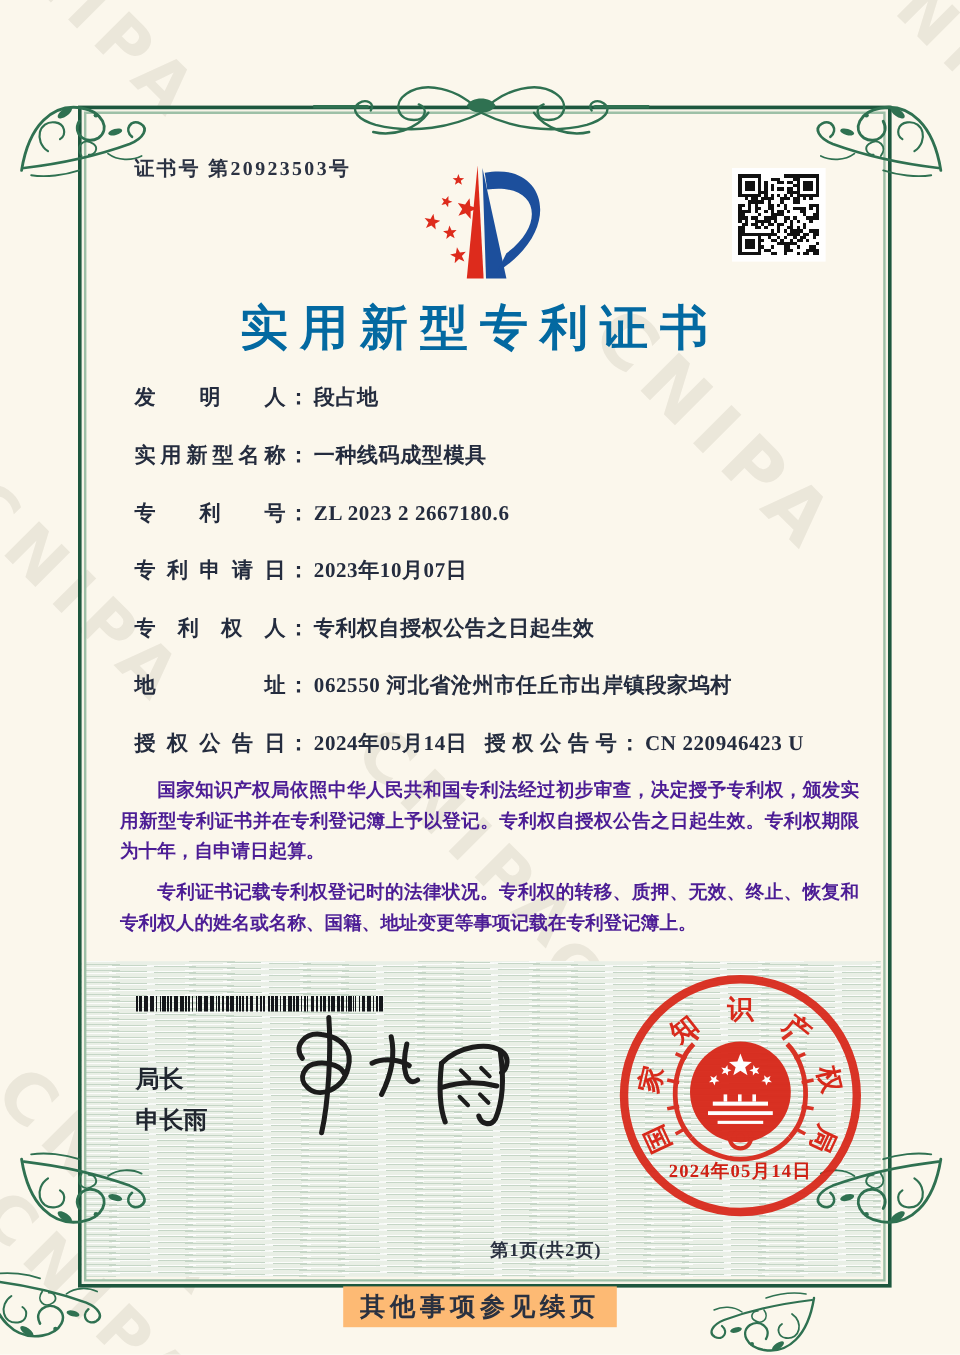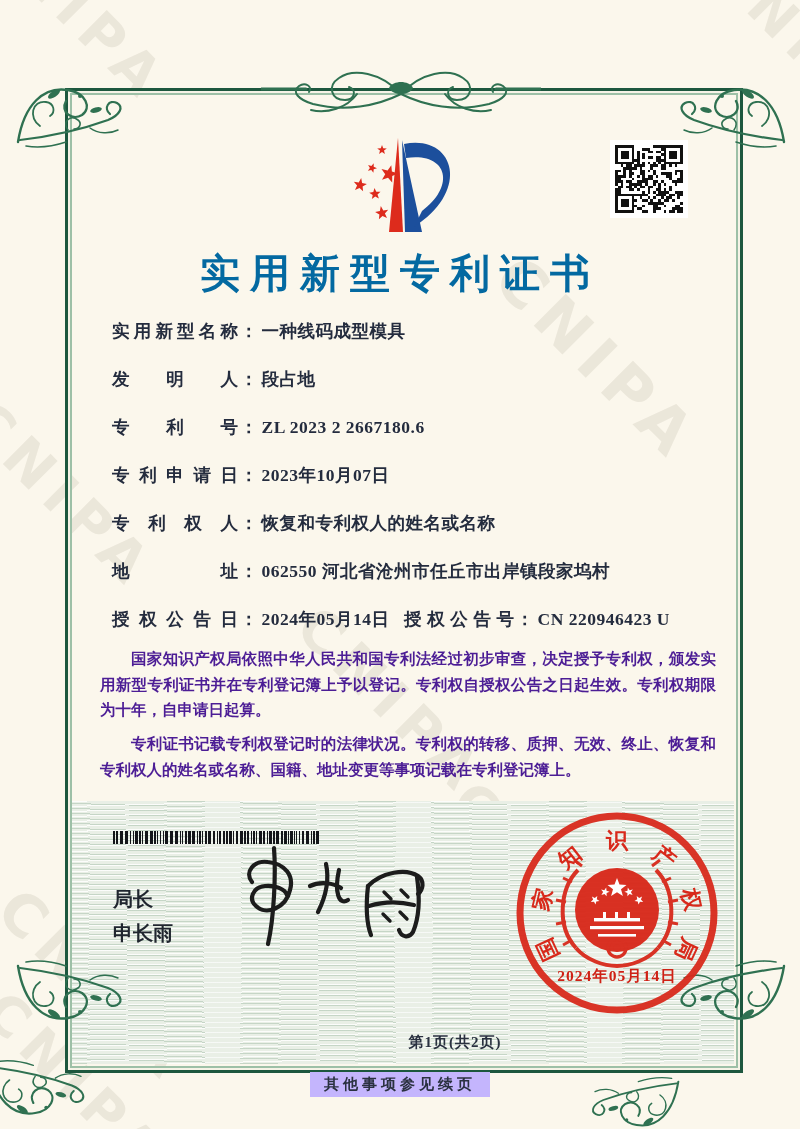--- a/index.html
+++ b/index.html
@@ -48,22 +48,22 @@
 
   .seal{left:508px;top:808px;width:218px;height:218px;}
   .seal-org-char{position:absolute;left:50%;top:50%;width:26px;height:26px;margin:-13px 0 0 -13px;
                  text-align:center;font-size:22px;font-weight:700;color:#d8291b;line-height:26px;}
   .seal-date{position:absolute;left:0;top:158px;width:100%;text-align:center;
              font-size:15.5px;font-weight:700;color:#cf2115;letter-spacing:1px;}
 
   .page-info{left:65px;top:1033px;width:780px;text-align:center;font-size:15px;
              font-weight:700;color:#2a3140;letter-spacing:1px;}
   .continuation{left:0;top:1072px;width:100%;text-align:center;}
-  .continuation span{display:inline-block;background:#c4b5fd;padding:3px 14px;
-                     font-size:15px;font-weight:700;letter-spacing:4px;color:#2a3140;}
+  .continuation span{display:inline-block;background:#fdba74;padding:3px 14px;
+                     font-size:21px;font-weight:700;letter-spacing:4px;color:#2a3140;}
 
   .green-stroke{stroke:#2f7151;fill:none;stroke-linecap:round;}
 </style>
 </head>
 <body>
 
 <div class="page">
 
   <div class="wm" style="left:-45px;top:-25px;font-size:56px;">CNIPA</div>
   <div class="wm" style="left:688px;top:12px;font-size:54px;">CNIPA</div>
@@ -118,20 +118,24 @@
         <path d="M58,100 C52,92 60,84 68,90 C72,93 70,99 64,99" stroke-width="1.6"></path>
         <path d="M16,116 C28,118 44,116 56,112" stroke-width="1.6"></path>
         <path d="M80,98 C88,104 100,104 108,100" stroke-width="1.5"></path>
         <ellipse cx="44" cy="64" rx="7" ry="3" transform="rotate(-35 44 64)" fill="#2f7151" stroke="none"></ellipse>
         <ellipse cx="86" cy="80" rx="6" ry="2.6" transform="rotate(-15 86 80)" fill="#2f7151" stroke="none"></ellipse>
         <circle cx="70" cy="66" r="2" fill="#2f7151" stroke="none"></circle>
       </g>
     </defs>
   </svg>
 
+  <div class="abs cert-no">
+    <span>证书号</span>
+    <span>第20923503号</span>
+  </div>
 
   <svg class="abs" style="left:342px;top:128px;" width="130" height="112" viewBox="0 0 130 112">
     <g id="logo-stars" fill="#dd2b1c">
         <polygon points="19.2,50.1 20.1,55.0 24.9,56.0 20.6,58.4 21.1,63.3 17.5,59.9 13.0,61.9 15.1,57.4 11.8,53.7 16.7,54.4"></polygon>
         <polygon points="31.7,35.3 31.7,38.8 35.0,40.2 31.7,41.3 31.4,44.8 29.3,42.0 25.9,42.8 27.9,39.9 26.1,36.9 29.4,38.0"></polygon>
         <polygon points="32.5,60.0 34.3,63.8 38.5,63.7 35.5,66.6 36.9,70.5 33.2,68.5 29.9,71.1 30.7,67.0 27.2,64.7 31.3,64.1"></polygon>
         <polygon points="40.0,17.0 41.2,20.3 44.8,20.5 42.0,22.6 42.9,26.0 40.0,24.1 37.1,26.0 38.0,22.6 35.2,20.5 38.8,20.3"></polygon>
         <polygon points="49.3,37.3 49.9,43.6 56.0,45.5 50.2,48.1 50.2,54.4 46.0,49.7 40.0,51.7 43.2,46.2 39.5,41.1 45.6,42.5"></polygon>
         <polygon points="38.8,78.1 41.3,82.4 46.2,81.7 42.9,85.4 45.0,89.9 40.5,87.9 36.9,91.3 37.4,86.4 33.1,84.0 37.9,83.0"></polygon>
       </g>
@@ -463,33 +467,33 @@
         <rect x="23" y="26" width="1" height="1" fill="#111"></rect>
         <rect x="25" y="26" width="1" height="1" fill="#111"></rect>
         <rect x="26" y="26" width="1" height="1" fill="#111"></rect>
       </svg>
   </div>
 
   <div class="abs title">实用新型专利证书</div>
 
   <div class="abs fields">
     <div class="f-row">
-      <span class="f-label">实用新型名称</span><span class="f-colon">：</span><span class="f-value">一种线码成型模具</span>
+      <span class="f-label">发明人</span><span class="f-colon">：</span><span class="f-value">段占地</span>
     </div>
     <div class="f-row">
-      <span class="f-label">发明人</span><span class="f-colon">：</span><span class="f-value">段占地</span>
+      <span class="f-label">实用新型名称</span><span class="f-colon">：</span><span class="f-value">一种线码成型模具</span>
     </div>
     <div class="f-row">
       <span class="f-label">专利号</span><span class="f-colon">：</span><span class="f-value">ZL 2023 2 2667180.6</span>
     </div>
     <div class="f-row">
       <span class="f-label">专利申请日</span><span class="f-colon">：</span><span class="f-value">2023年10月07日</span>
     </div>
     <div class="f-row">
-      <span class="f-label">专利权人</span><span class="f-colon">：</span><span class="f-value">恢复和专利权人的姓名或名称</span>
+      <span class="f-label">专利权人</span><span class="f-colon">：</span><span class="f-value">专利权自授权公告之日起生效</span>
     </div>
     <div class="f-row">
       <span class="f-label">地址</span><span class="f-colon">：</span><span class="f-value">062550 河北省沧州市任丘市出岸镇段家坞村</span>
     </div>
     <div class="f-row grant-row">
       <span class="f-label">授权公告日</span><span class="f-colon">：</span><span class="f-value">2024年05月14日</span>
       <span class="grant2">
         <span class="f-label">授权公告号</span><span class="f-colon">：</span><span class="f-value">CN 220946423 U</span>
       </span>
     </div>

